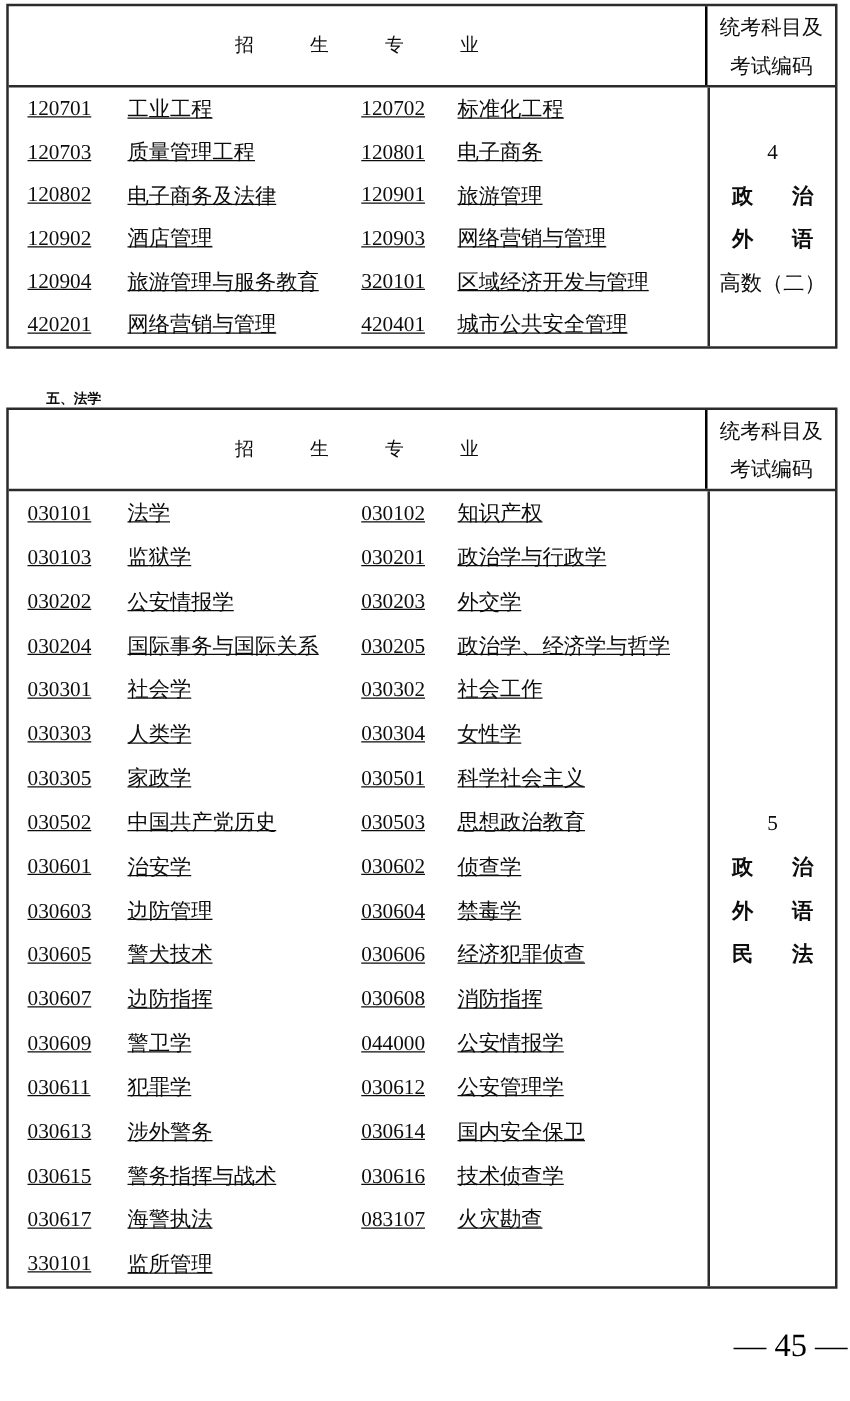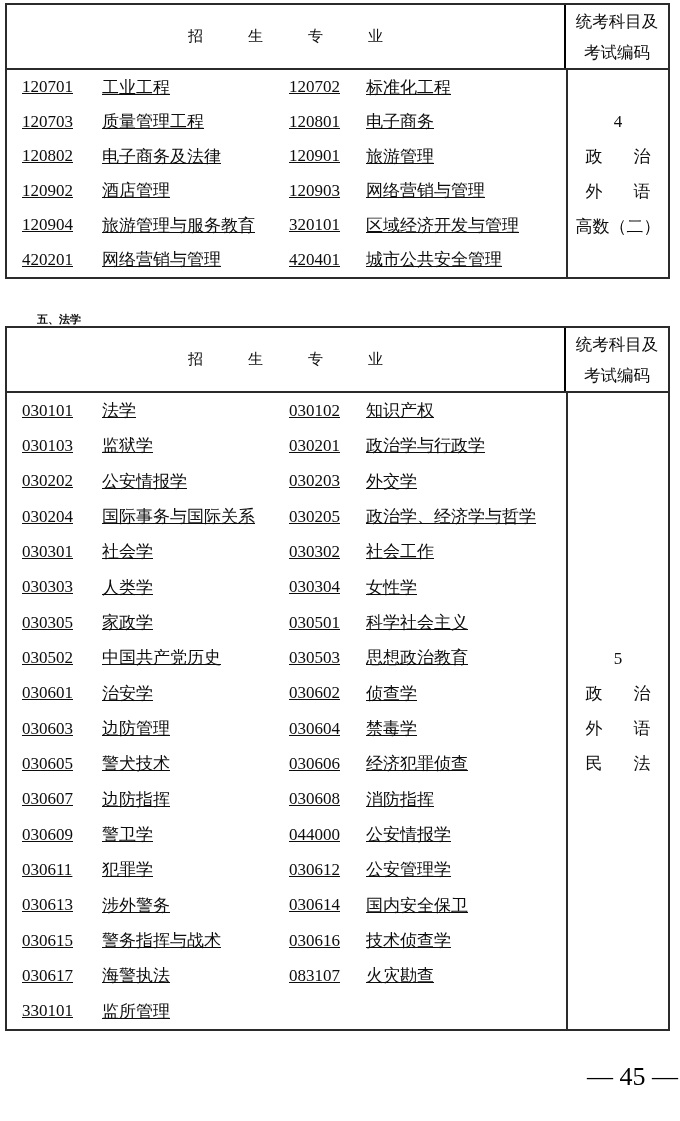--- a/index.html
+++ b/index.html
@@ -51,21 +51,21 @@
   .col-c2{width:77px;}
   .col-n2{flex:1 1 auto;}
 
   .subjects{
     flex:1 1 auto;
     border-left:2px solid #2b2b2b;
     display:flex;flex-direction:column;justify-content:center;align-items:center;
     font-size:17px;
   }
   .subj{display:block;height:35px;line-height:35px;text-align:center;white-space:nowrap;}
-  .spread2{letter-spacing:31px;margin-right:-31px;}
+  .spread2{letter-spacing:31px;margin-right:-31px;font-weight:bold;}
 
   
   .section-title{
     position:absolute;left:37px;top:308px;
     font-size:11px;font-weight:bold;line-height:22px;margin:0;
   }
 
   
   .page-number{
     position:absolute;right:2px;top:1062px;

